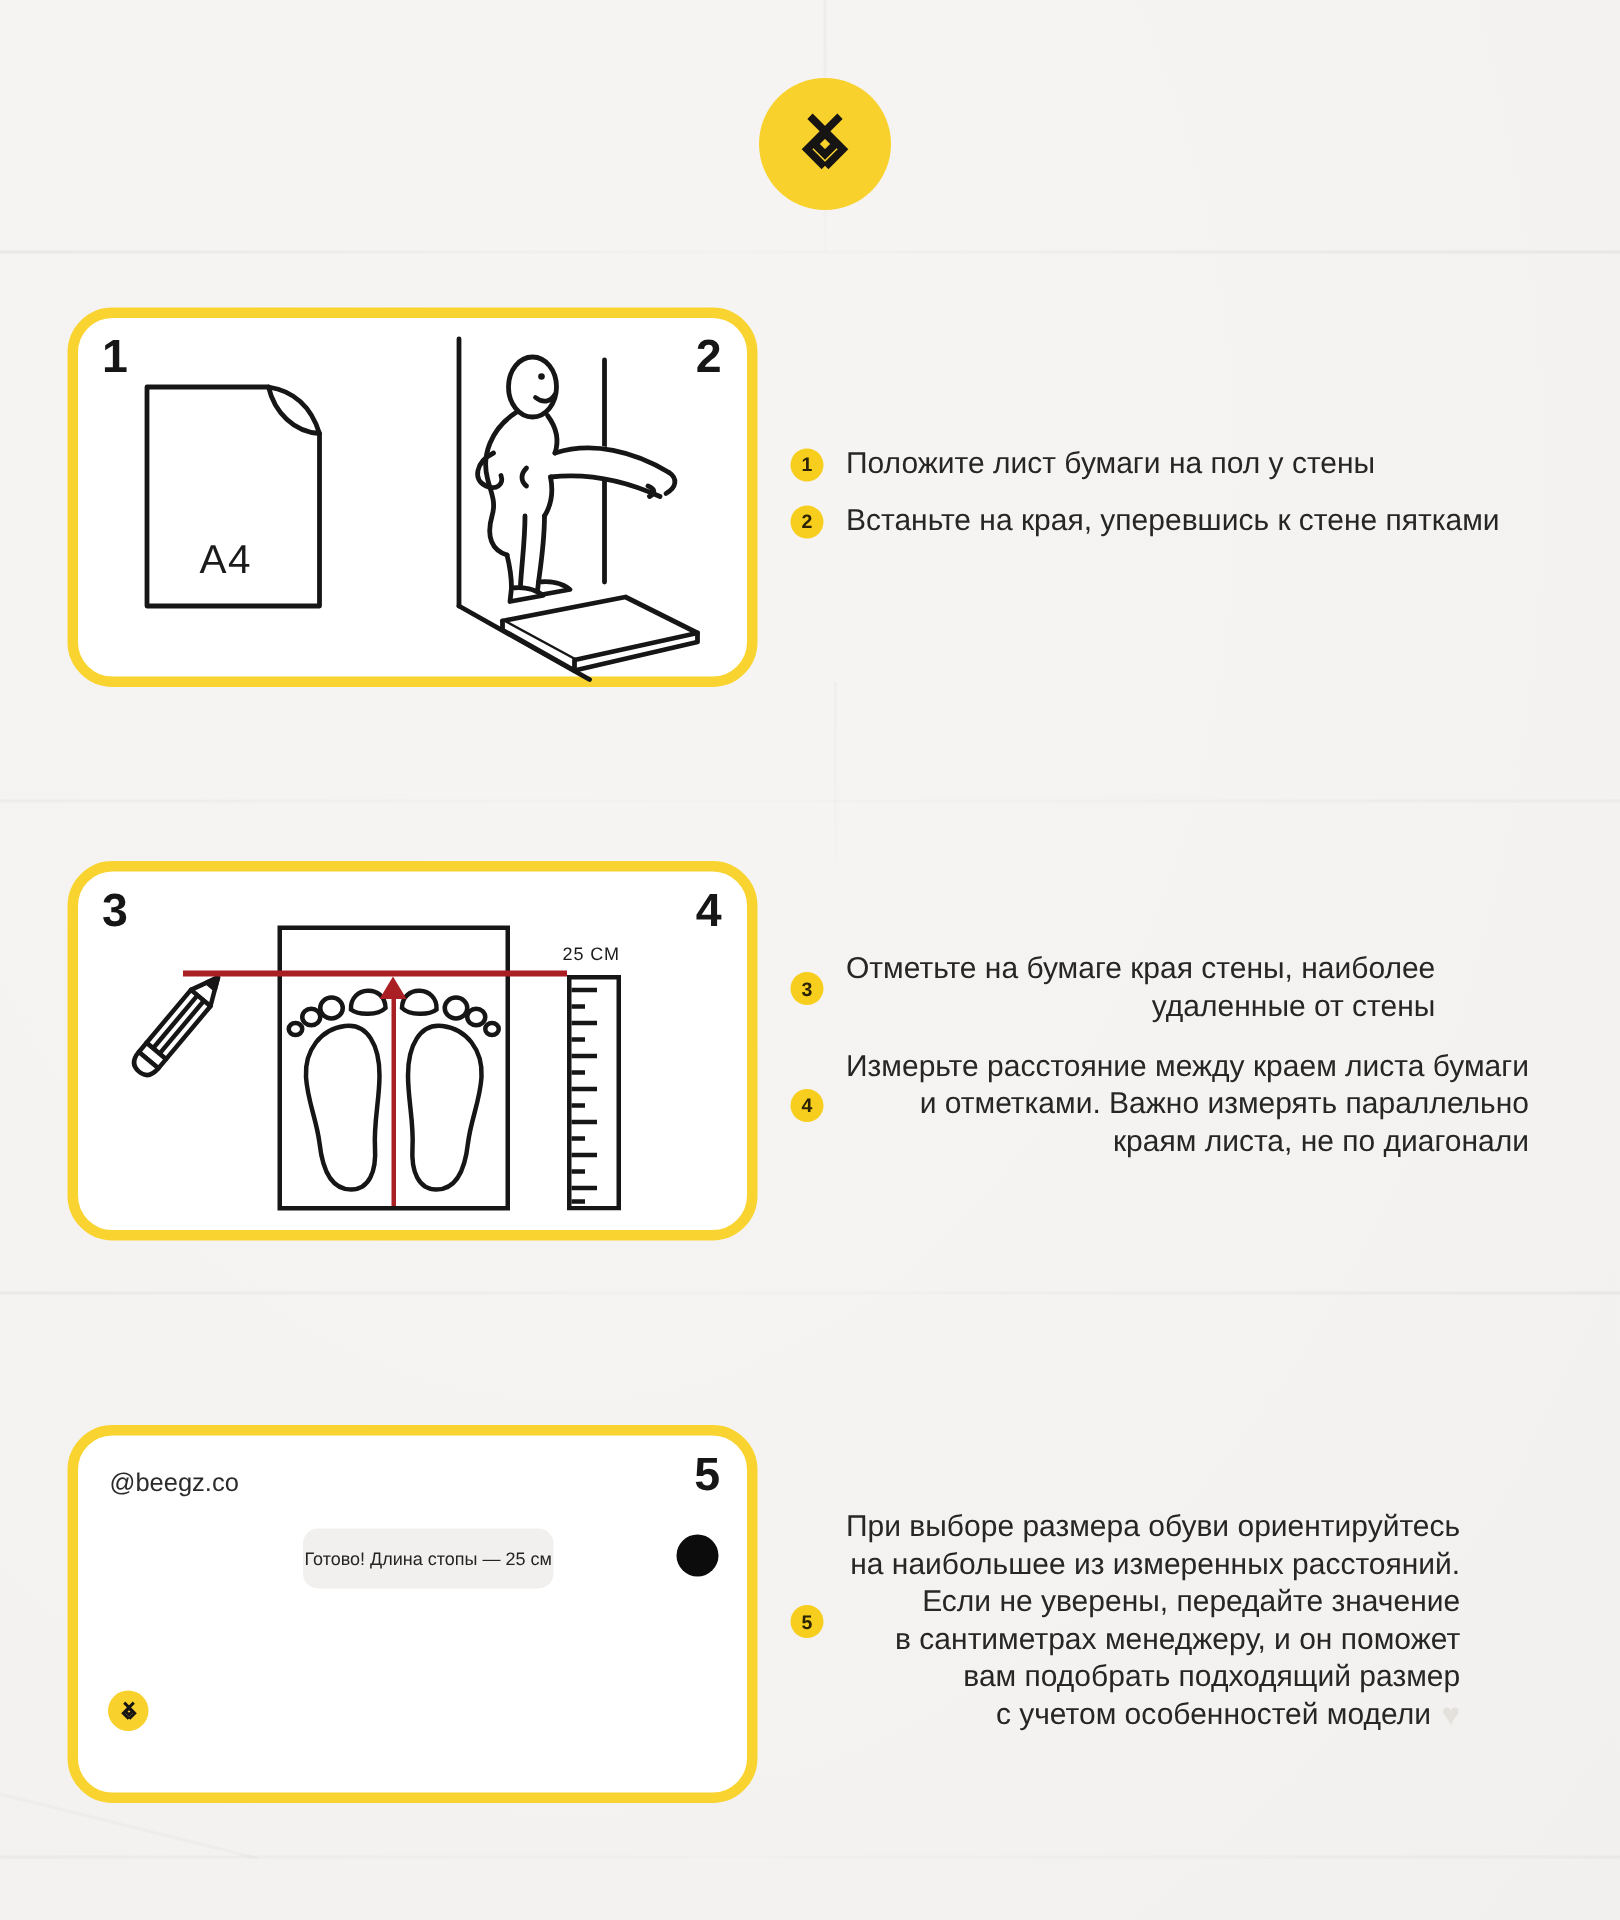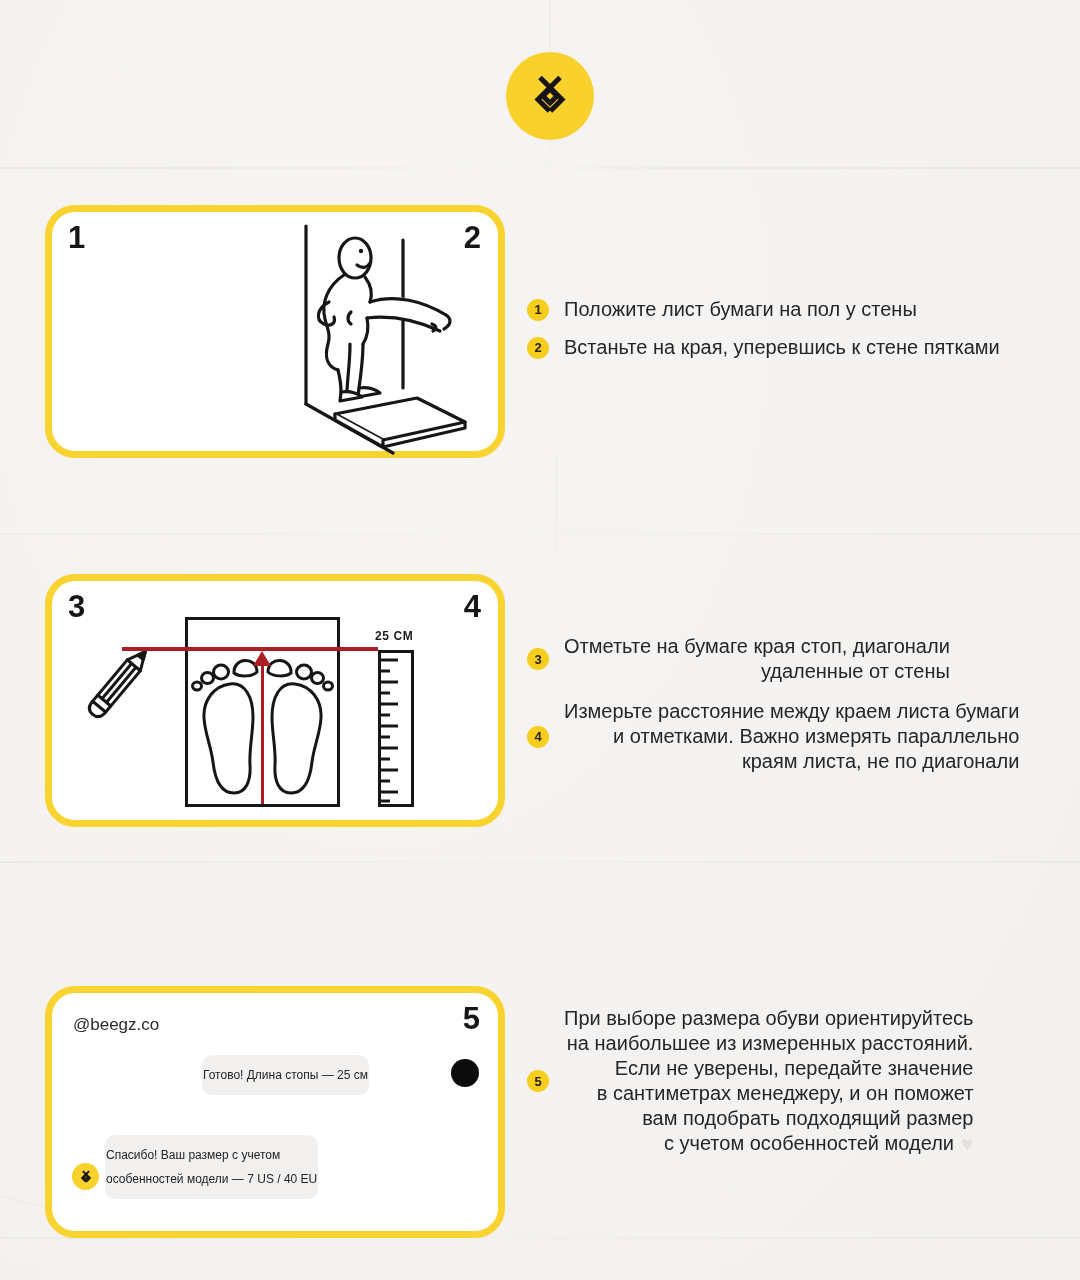--- a/index.html
+++ b/index.html
@@ -17,38 +17,38 @@
 
   
   .logo-circle{position:absolute;left:506px;top:52px;width:88px;height:88px;border-radius:50%;
     background:#F8D12C;display:flex;align-items:center;justify-content:center;}
 
   
   .card{position:absolute;left:45px;width:460px;background:#fff;border:7px solid #F9D330;
     border-radius:30px;box-sizing:border-box;}
   #card1{top:205px;height:253px;}
   #card2{top:574px;height:253px;}
-  #card3{top:950px;height:252px;margin-top:36px;}
+  #card3{top:950px;height:252px;}
   .card-num{position:absolute;font-size:31px;font-weight:bold;color:#161616;line-height:1;}
 
   
   .a4-wrap{position:absolute;left:43px;top:43px;width:122px;height:152px;}
   .a4-label{position:absolute;left:38px;top:103px;font-size:27px;color:#1b1b1b;letter-spacing:1px;}
   .person-wrap{position:absolute;left:243px;top:8px;width:175px;height:235px;}
 
   
   .pencil-wrap{position:absolute;left:27px;top:57px;width:80px;height:95px;}
   .paper{position:absolute;left:133px;top:36px;width:155px;height:190px;background:#fff;
     border:3px solid #161616;box-sizing:border-box;}
   .red-hline{position:absolute;left:70px;top:66px;width:256px;height:3.5px;background:#A91F24;z-index:4;}
   .red-vline{position:absolute;left:208.5px;top:84px;width:3.5px;height:139px;background:#A91F24;z-index:4;}
   .red-arrowhead{position:absolute;left:201px;top:70px;width:0;height:0;z-index:4;
     border-left:9px solid transparent;border-right:9px solid transparent;border-bottom:15px solid #A91F24;}
   .ruler-wrap{position:absolute;left:326px;top:69px;width:36px;height:157px;}
-  .ruler-label{position:absolute;left:323px;top:48px;font-size:12px;font-weight:bold;color:#1b1b1b;letter-spacing:.6px;}
+  .ruler-label{position:absolute;left:323px;top:48px;font-size:12px;font-weight:normal;color:#1b1b1b;letter-spacing:.6px;}
 
   
   .handle{position:absolute;left:21px;top:22px;font-size:17px;color:#2b2b2b;}
   .bubble{background:#f1f0ee;border-radius:10px;padding:8px 1px;font-size:12px;line-height:24px;
     color:#242424;position:absolute;white-space:pre-line;}
   .bubble.out{left:150px;top:62px;}
   .avatar-black{position:absolute;left:399px;top:66px;width:28px;height:28px;border-radius:50%;background:#0c0c0c;}
   .bubble.in{left:53px;top:142px;}
   .avatar-bee{position:absolute;left:20px;top:170px;width:27px;height:27px;border-radius:50%;background:#F8D12C;
     display:flex;align-items:center;justify-content:center;}
@@ -82,20 +82,29 @@
         <path d="M70 13 L26 57 L49 80"></path>
         <path d="M50 36 L64 50 L50 64 L36 50 Z"></path>
       </g>
     </svg>
   </div>
 
   <div class="card" id="card1">
     <div class="card-num" style="left:16px;top:10px;">1</div>
     <div class="card-num" style="right:17px;top:10px;">2</div>
 
+    <div class="a4-wrap">
+      <svg width="122" height="152" viewBox="0 0 122 152">
+        <g stroke="#161616" stroke-width="3.2" fill="#fff" stroke-linejoin="round">
+          <path d="M3 149 L3 3 L84 3 C 92 16 103 28 118 34 L118 149 Z"></path>
+          <path d="M84 3 C 103 6 113 18 118 34 C 101 33 88 20 84 3 Z"></path>
+        </g>
+      </svg>
+      <span class="a4-label">A4</span>
+    </div>
 
     <div class="person-wrap">
       <svg width="175" height="235" viewBox="0 0 175 235">
         <g stroke="#161616" stroke-width="3.2" fill="none" stroke-linecap="round" stroke-linejoin="round">
           <line x1="11" y1="6" x2="11" y2="184"></line>
           <line x1="11" y1="184" x2="98" y2="233"></line>
           <line x1="108" y1="20" x2="108" y2="168"></line>
           <path d="M40 194 L122 178 L170 202 L88 220 Z" fill="#fff"></path>
           <path d="M40 194 L40 200 L88 227 L88 220" fill="#fff"></path>
           <path d="M170 202 L170 208 L88 227"></path>
@@ -188,22 +197,20 @@
     </div>
   </div>
 
   <div class="card" id="card3">
     <div class="handle">@beegz.co</div>
     <div class="card-num" style="right:18px;top:10px;">5</div>
 
     <div class="bubble out">Готово! Длина стопы — 25 см</div>
     <div class="avatar-black"></div>
 
-    <div class="bubble in">Спасибо! Ваш размер с учетом
-особенностей модели — 7 US / 40 EU</div>
     <div class="avatar-bee">
       <svg width="16" height="16" viewBox="0 0 100 100">
         <g stroke="#171513" stroke-width="12" fill="none">
           <path d="M30 13 L74 57 L51 80"></path>
           <path d="M70 13 L26 57 L49 80"></path>
           <path d="M50 36 L64 50 L50 64 L36 50 Z"></path>
         </g>
       </svg>
     </div>
   </div>
@@ -211,21 +218,21 @@
   <div class="instr" id="i1">
     <div class="badge">1</div>
     <div class="instr-text">Положите лист бумаги на пол у стены</div>
   </div>
   <div class="instr" id="i2">
     <div class="badge">2</div>
     <div class="instr-text">Встаньте на края, уперевшись к стене пятками</div>
   </div>
   <div class="instr" id="i3">
     <div class="badge">3</div>
-    <div class="instr-text">Отметьте на бумаге края стоп, диагонали
+    <div class="instr-text">Отметьте на бумаге края стены, наиболее
 удаленные от стены</div>
   </div>
   <div class="instr" id="i4">
     <div class="badge">4</div>
     <div class="instr-text">Измерьте расстояние между краем листа бумаги
 и отметками. Важно измерять параллельно
 краям листа, не по диагонали</div>
   </div>
   <div class="instr" id="i5">
     <div class="badge">5</div>

